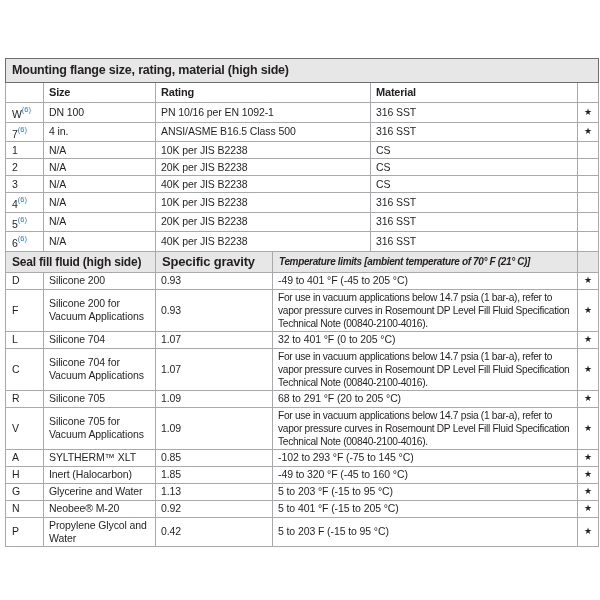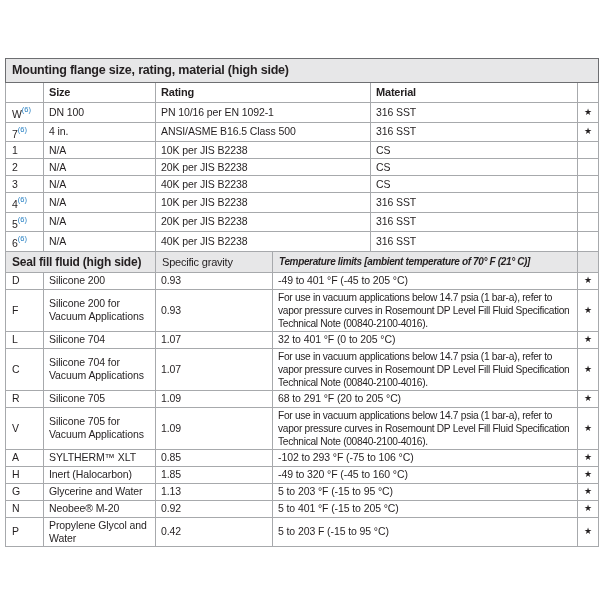--- a/index.html
+++ b/index.html
@@ -134,21 +134,21 @@
     <colgroup>
       <col style="width:38px">
         <col style="width:112px">
         <col style="width:117px">
       <col style="width:305px">
         <col style="width:21px">
     </colgroup>
     <thead>
       <tr>
         <th class="title-merged" colspan="2">Seal fill fluid (high side)</th>
-        <th class="col-h title-merged" style="font-size:11px;font-weight:normal;">Specific gravity</th>
+        <th class="col-h title-merged" style="font-size:13px;font-weight:bold;">Specific gravity</th>
         <th class="col-h temp-h title-merged" style="font-weight:bold;">Temperature limits [ambient temperature of 70° F (21° C)]</th>
         <th class="col-h title-merged"></th>
       </tr>
     </thead>
     <tbody>
         <tr class="body-row">
     <td class="code">D</td>
     <td>Silicone 200</td>
     <td>0.93</td>
     <td class="temp">-49 to 401 °F (-45 to 205 °C)</td>
@@ -186,21 +186,21 @@
     <td class="code">V</td>
     <td>Silicone 705 for Vacuum Applications</td>
     <td>1.09</td>
     <td class="temp note">For use in vacuum applications below 14.7 psia (1 bar-a), refer to vapor pressure curves in Rosemount DP Level Fill Fluid Specification Technical Note (00840-2100-4016).</td>
     <td class="star-cell"><span>★</span></td>
   </tr>
         <tr class="body-row">
     <td class="code">A</td>
     <td>SYLTHERM™ XLT</td>
     <td>0.85</td>
-    <td class="temp">-102 to 293 °F (-75 to 106 °C)</td>
+    <td class="temp">-102 to 293 °F (-75 to 145 °C)</td>
     <td class="star-cell"><span>★</span></td>
   </tr>
         <tr class="body-row">
     <td class="code">H</td>
     <td>Inert (Halocarbon)</td>
     <td>1.85</td>
     <td class="temp">-49 to 320 °F (-45 to 160 °C)</td>
     <td class="star-cell"><span>★</span></td>
   </tr>
         <tr class="body-row">

